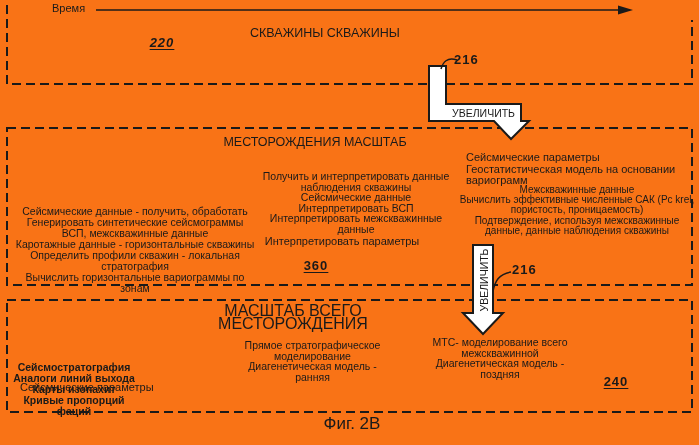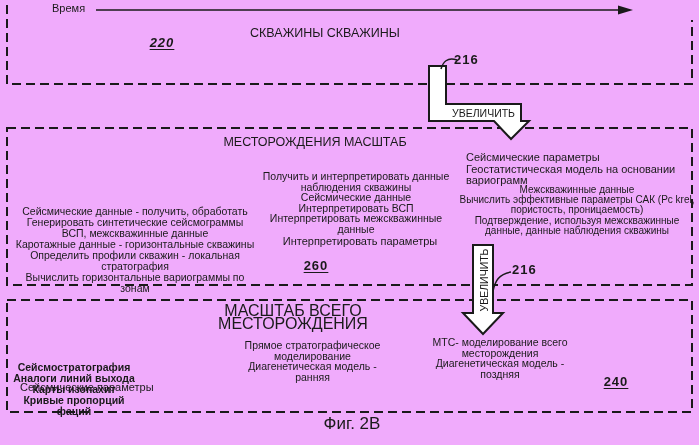--- a/index.html
+++ b/index.html
@@ -1,16 +1,16 @@
 <!DOCTYPE html>
 <html><head>
 <meta charset="utf-8">
 <style>
   html,body{margin:0;padding:0;background:#e9e9e9;}
-  .page{position:relative;width:699px;height:445px;background:#f0abfc;overflow:hidden;
+  .page{position:relative;width:699px;height:445px;background:#f97316;overflow:hidden;
         font-family:"Liberation Sans",sans-serif;color:#1a1a1a;}
   .art{position:absolute;left:0;top:0;z-index:1;}
   .txt{position:absolute;z-index:2;color:#1a1a1a;font-family:"Liberation Sans",sans-serif;}
   .pre{white-space:pre-line;}
   .ctr{text-align:center;}
   .ref{font-weight:bold;text-decoration:underline;text-underline-offset:2px;letter-spacing:1px;}
   .num{font-weight:bold;letter-spacing:1px;}
   .body-s{font-size:10.5px;line-height:11px;margin-top:40px;}
   .rot{transform:rotate(-90deg);transform-origin:0 0;}
 </style>
@@ -55,52 +55,52 @@
 стратография
 Вычислить горизонтальные вариограммы по
 зонам</div>
 
   <div class="txt ctr pre" style="left:250px;top:171px;width:212px;font-size:10.5px;line-height:10.5px;">Получить и интерпретировать данные
 наблюдения скважины
 Сейсмические данные
 Интерпретировать ВСП
 Интерпретировать межскважинные
 данные</div>
-  <div class="txt ctr" style="left:254px;top:235px;width:212px;font-size:11px;">Интерпретировать параметры</div>
+  <div class="txt ctr" style="left:236px;top:235px;width:212px;font-size:11px;">Интерпретировать параметры</div>
 
   <div class="txt pre" style="left:466px;top:152px;width:233px;font-size:11px;line-height:11.5px;">Сейсмические параметры
 Геостатистическая модель на основании
 вариограмм</div>
   <div class="txt ctr pre" style="left:455px;top:185px;width:244px;font-size:10px;line-height:10.2px;">Межскважинные данные
-Вычислить эффективные параметры САК (Pc krel,
+Вычислить эффективные численные САК (Pc krel,
 пористость, проницаемость)
 Подтверждение, используя межскважинные
 данные, данные наблюдения скважины</div>
 
-  <div class="txt ctr ref" style="left:291px;top:258px;width:50px;font-size:13px;">260</div>
+  <div class="txt ctr ref" style="left:291px;top:258px;width:50px;font-size:13px;">360</div>
 
   <div class="txt ctr rot" style="left:475px;top:313px;width:66px;height:18px;font-size:10.5px;line-height:18px;">УВЕЛИЧИТЬ</div>
   <div class="txt num" style="left:512px;top:262px;font-size:13px;">216</div>
 
   <div class="txt ctr pre" style="left:213px;top:305px;width:160px;font-size:16px;line-height:12.5px;">МАСШТАБ ВСЕГО
 МЕСТОРОЖДЕНИЯ</div>
 
   <div class="txt ctr pre body-s" style="left:4px;top:322px;width:140px;font-weight:bold;">Сейсмостратография
 Аналоги линий выхода
 Карты изопахит
 Кривые пропорций
 фаций</div>
   <div class="txt" style="left:20px;top:381px;font-size:11px;">Сейсмические параметры</div>
 
   <div class="txt ctr pre" style="left:230px;top:340px;width:165px;font-size:10.5px;line-height:10.5px;">Прямое стратографическое
 моделирование
 Диагенетическая модель - ранняя</div>
 
   <div class="txt ctr pre" style="left:420px;top:337px;width:160px;font-size:10.5px;line-height:10.5px;">МТС- моделирование всего
-месторождения
+межскважинной
 Диагенетическая модель -
 поздняя</div>
 
   <div class="txt ctr ref" style="left:591px;top:374px;width:50px;font-size:13px;">240</div>
 
   <div class="txt ctr" style="left:277px;top:414px;width:150px;font-size:17px;">Фиг. 2В</div>
 
 </div>
 
 </body></html>

